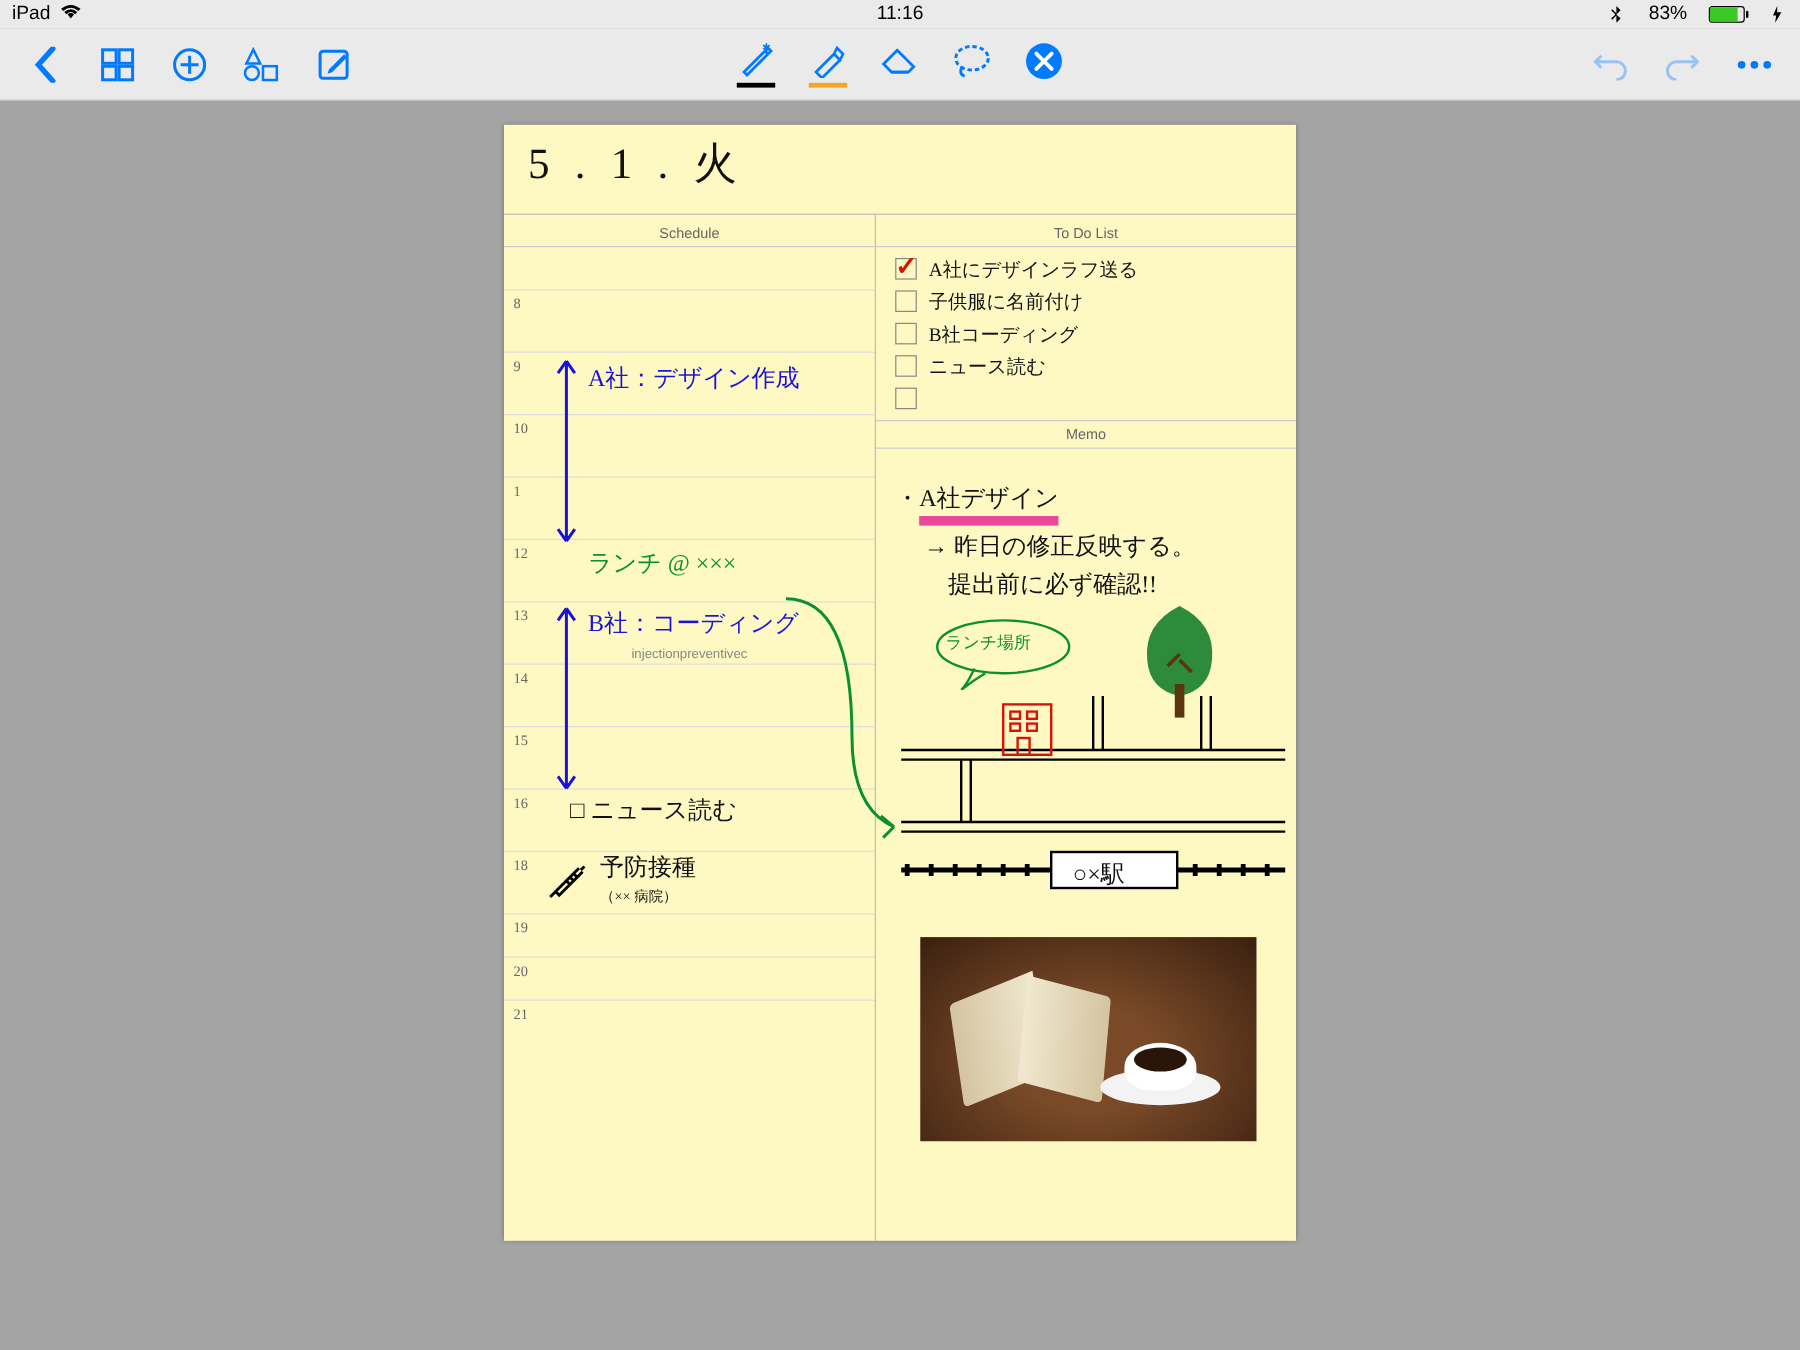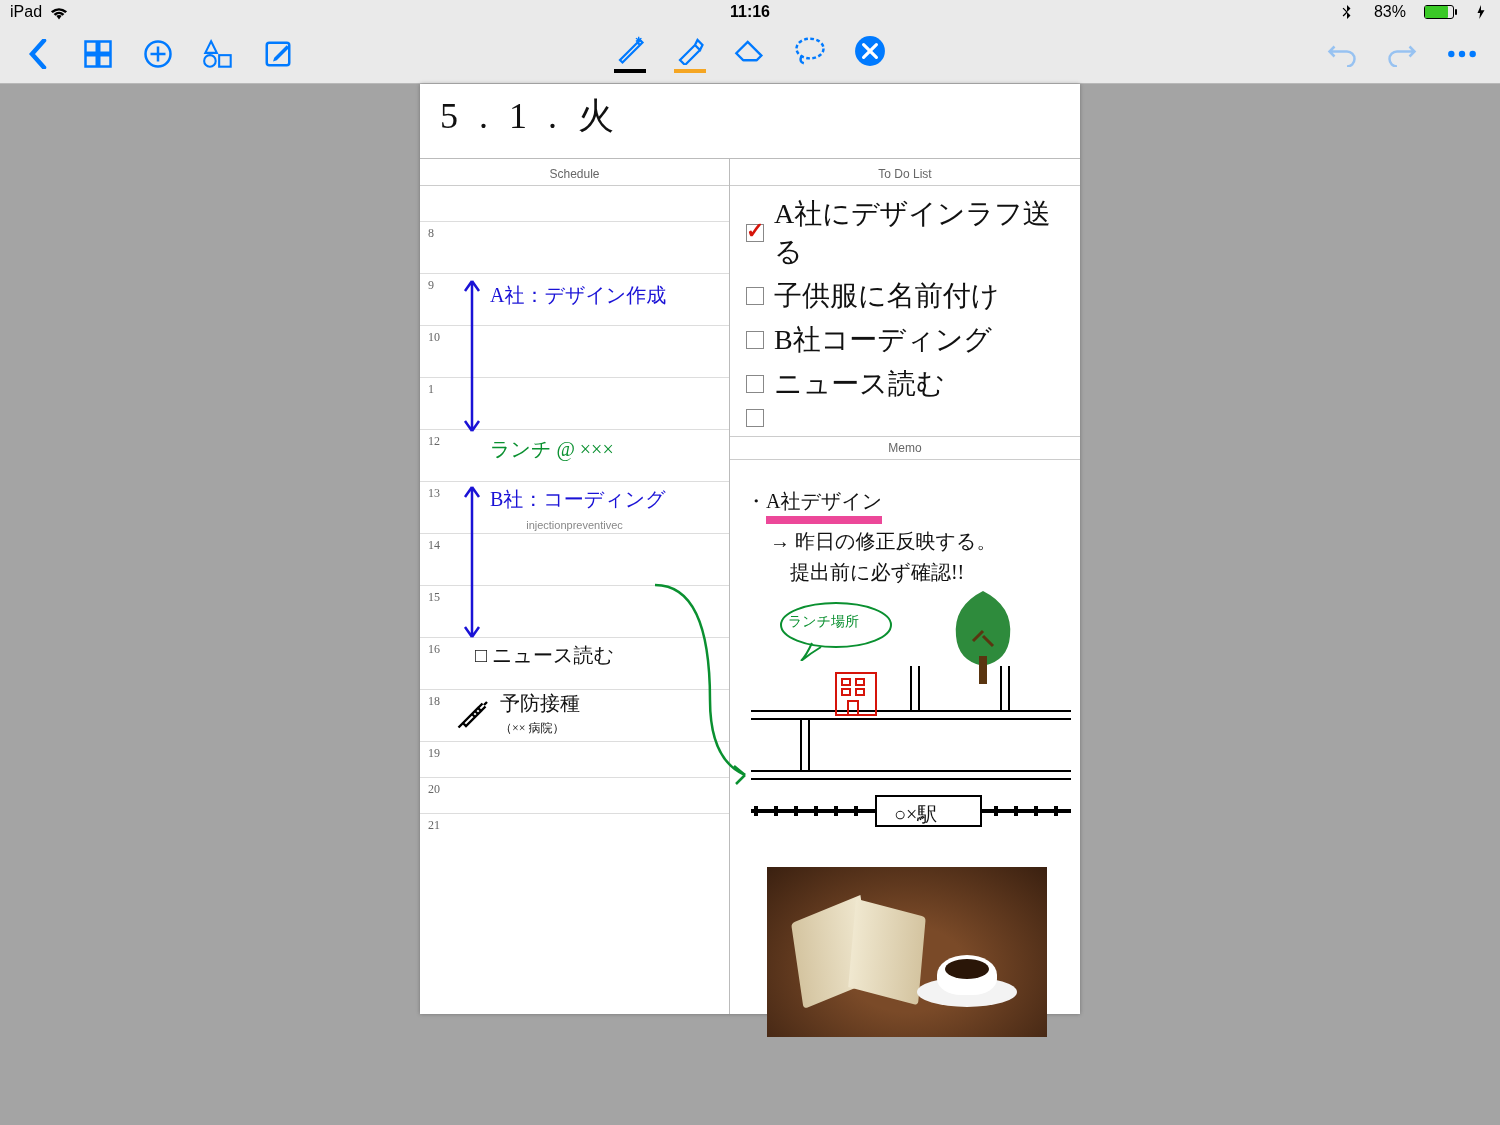--- a/index.html
+++ b/index.html
@@ -16,22 +16,22 @@
     width: 100%;
     height: 24px;
     background: #eaeaea;
     font-size: 16px;
     color: #000;
     display: flex;
     align-items: center;
     padding: 0 10px;
     position: relative;
   }
-  .statusbar .left { display:flex; gap:8px; align-items:flex-end }
-  .statusbar .center { position:absolute; left:50%; transform:translateX(-50%); font-weight:700 }
+  .statusbar .left { display:flex; gap:8px; align-items:flex-start }
+  .statusbar .center { position:absolute; left:50%; transform:translateX(-50%); font-weight:400 }
   .statusbar .right { margin-left:auto; display:flex; gap:18px; align-items:center }
   .wifi-icon, .bt-icon, .charge-icon { width:18px; height:14px }
   .battery {
     width: 30px; height: 14px;
     border: 1.5px solid #000; border-radius: 3px;
     position: relative;
   }
   .battery::after { content:""; position:absolute; right:-4px; top:3px; width:2px; height:6px; background:#000; border-radius:1px }
   .battery .fill { height:100%; width:83%; background:#3ac926; border-radius:1px }
   
@@ -51,25 +51,26 @@
   .pen-underline { width:32px; height:4px; }
   
   .canvas-area {
     width:100%;
     height:calc(1125px - 84px);
     display:flex; justify-content:center; align-items:flex-start;
     padding-top:0;
   }
   .page {
     width:660px; height:930px;
-    background:#ffffff;
+    background:#fef9c3;
     box-shadow:0 0 4px rgba(0,0,0,.3);
     display:flex; flex-direction:column;
     position:relative;
     font-family: "Comic Sans MS", "Segoe Script", cursive;
+    margin-top: 20px;
   }
   .page-header {
     height:75px; border-bottom:1px solid #bbb;
     padding:8px 20px;
     font-size:36px; letter-spacing:6px; color:#222;
   }
   .columns { display:flex; flex:1; min-height:0 }
   .col-left { width:310px; border-right:1px solid #bbb; padding-top:4px; position:relative }
   .col-right { flex:1; padding-top:4px; display:flex; flex-direction:column }
   .section-title { font-size:12px; color:#666; text-align:center; font-family:Arial; padding:4px 0; border-bottom:1px solid #ccc }
@@ -79,21 +80,21 @@
   .sched .row.short { height:36px }
   .sched .htext { position:absolute; font-size:20px; left:70px; white-space:nowrap }
   .hw { font-family:"Comic Sans MS","Segoe Script",cursive; }
   .blue { color:#1a12d6 }
   .green { color:#0a9030 }
   .red { color:#d6140a }
   .black { color:#111 }
   .tiny { font-size:11px; color:#888; font-family:Arial; position:absolute; left:50%; transform:translateX(-50%); bottom:2px }
   
   .todo { padding:6px 16px; border-bottom:1px solid #ccc }
-  .todo-item { display:flex; align-items:center; gap:10px; font-size:28px; color:#111; padding:3px 0 }
+  .todo-item { display:flex; align-items:flex-start; gap:10px; font-size:16px; color:#111; padding:3px 0 }
   .chk { width:18px; height:18px; border:1.5px solid #888; position:relative; flex-shrink:0 }
   .chk.checked::after { content:"✓"; color:#d6140a; font-size:22px; position:absolute; top:-7px; left:-1px; font-weight:bold }
   
   .memo { flex:1; padding:8px 12px 8px 16px; position:relative; font-size:20px }
   .memo .m-line { margin:4px 0 }
   .underline-red { border-bottom:8px solid #ec4899; display:inline-block; padding-bottom:1px }
   
   .map-sketch { position:relative; height:260px; margin-top:15px }
   
   .photo { width:280px; height:170px; background:#4a2e1a; margin:6px auto 0; position:relative; overflow:hidden }

